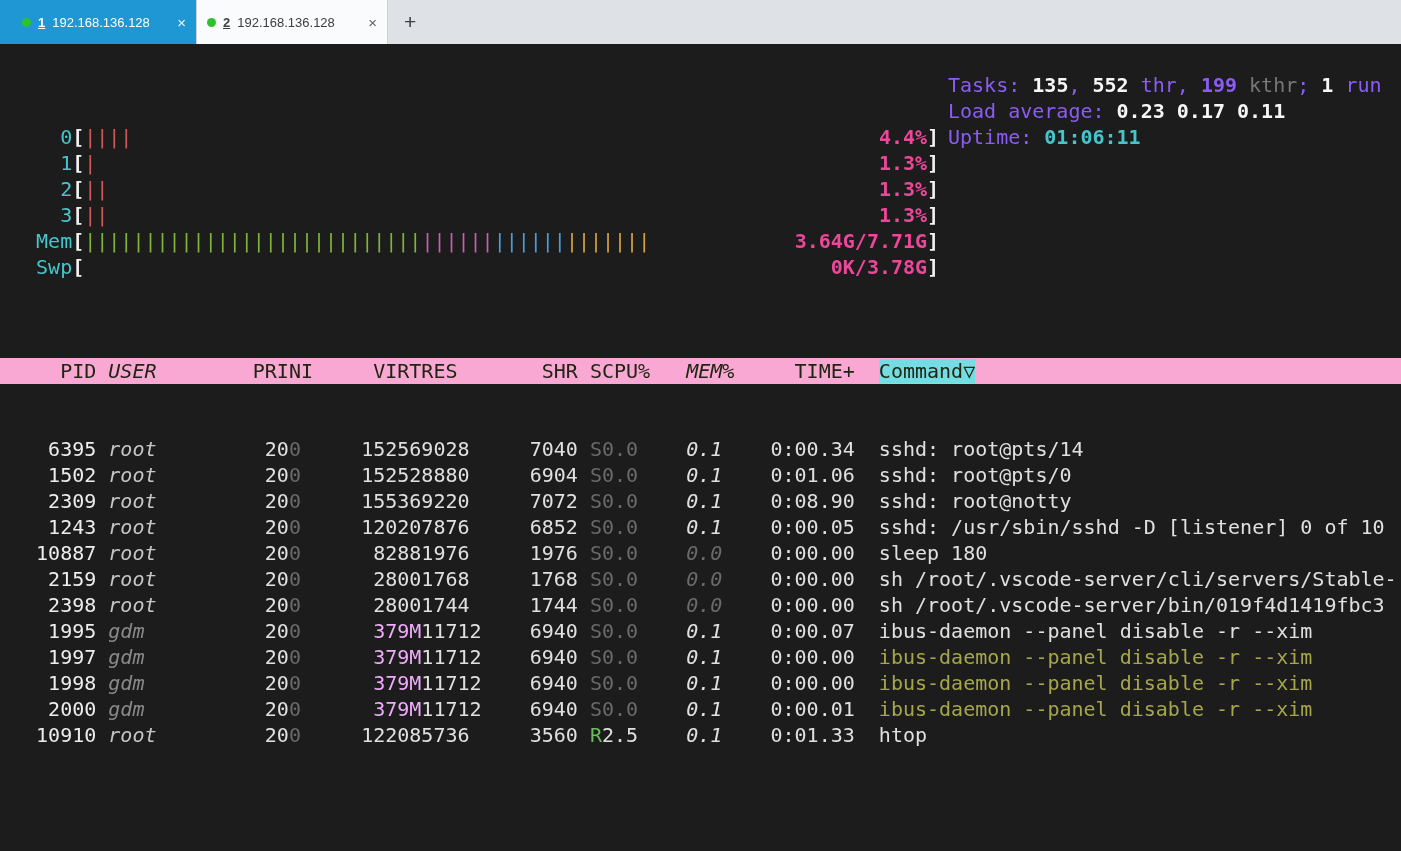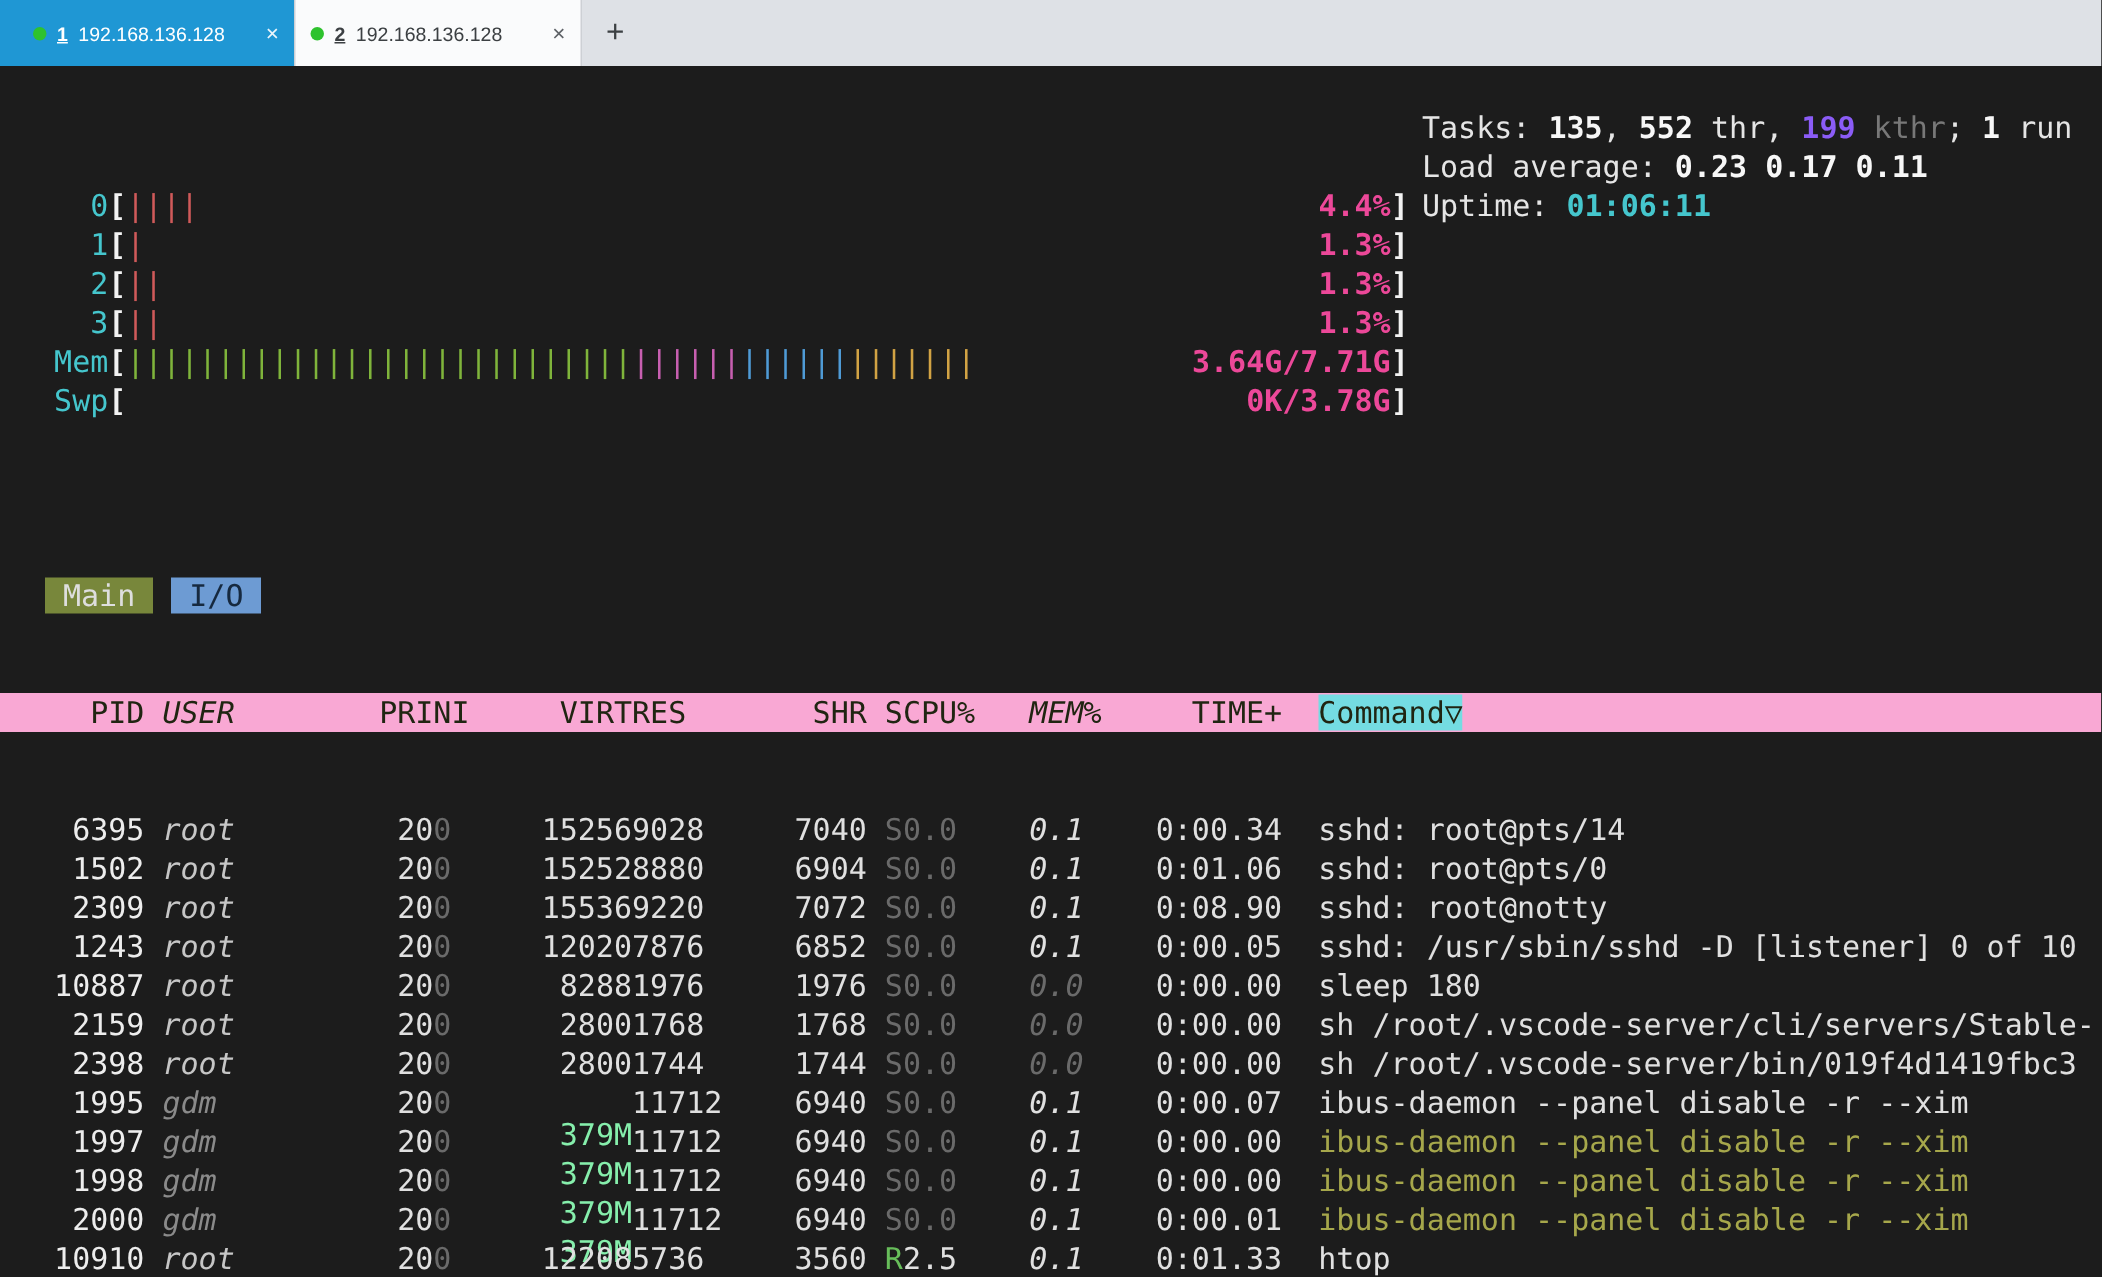--- a/index.html
+++ b/index.html
@@ -30,21 +30,21 @@
   .m-label{display:inline-block;width:5ch;text-align:right;color:#45c6cd;}
   .m-br{color:#f2f2f2;font-weight:bold;}
   .barbox{display:inline-block;position:relative;width:70ch;height:26px;vertical-align:top;}
   .bar-pct{position:absolute;right:0;top:0;color:#ec4899;font-weight:bold;}
   .bar-red{color:#d05a5a}.bar-green{color:#7fb43b}.bar-magenta{color:#c75fb0}
   .bar-blue{color:#4f9bd6}.bar-yellow{color:#d2a344}
 
   
   .summary{position:absolute;left:948px;top:28px;white-space:pre;}
   .sline{height:26px;}
-  .sl-label{color:#e5e5e5}
+  .sl-label{color:#8b5cf6}
   .sl-num{color:#f7f7f7;font-weight:bold}
   .sl-dim{color:#787878}
   .sl-dimnum{color:#8b5cf6;font-weight:bold}
   .sl-cyanb{color:#45c6cd;font-weight:bold}
 
   
   .screens{margin-top:26px;padding-left:30px;}
   .screen-tab{padding:0 12px;}
   .screen-tab.active{background:#78873b;color:#dedede;}
   .screen-tab.inactive{background:#6d9bd3;color:#16293f;margin-left:12px;}
@@ -59,21 +59,21 @@
   .c-virt{width:7ch;text-align:right;}
   .c-res{width:7ch;}
   .c-shr{width:6ch;text-align:right;}
   .c-s{width:2ch;text-align:right;}
   .c-cpu{width:7ch;}
   .c-mem{width:5ch;text-align:left;font-style:italic;}
   .c-time{width:9ch;text-align:right;}
   .c-cmd{flex:1 1 auto;padding-left:2ch;overflow:hidden;}
   .dim{color:#6a6a6a;}
   .u-dim{color:#8a8a8a;}
-  .mem-val{color:#86efac;margin-top:21px;}
+  .mem-val{color:#f0abfc;}
   .s-run{color:#67bd5a;}
   .thread .c-cmd{color:#a6a74b;}
 
   .phead{background:#f9a8d4;}
   .phead span{color:#202512;}
   .sort-col{background:#74dce2;color:#123236;}
 </style>
 </head>
 <body>
 
@@ -93,16 +93,15 @@
     <span class="tab-title">192.168.136.128</span>
     <span class="tab-close">×</span>
   </div>
 
   <div class="newtab">+</div>
 </div>
 
 <div class="terminal">
   <div id="meters"><div class="tline meter"><span class="m-label">0</span><span class="m-br">[</span><span class="barbox"><span class="bar-red">||||</span><span class="bar-pct">4.4%</span></span><span class="m-br">]</span></div><div class="tline meter"><span class="m-label">1</span><span class="m-br">[</span><span class="barbox"><span class="bar-red">|</span><span class="bar-pct">1.3%</span></span><span class="m-br">]</span></div><div class="tline meter"><span class="m-label">2</span><span class="m-br">[</span><span class="barbox"><span class="bar-red">||</span><span class="bar-pct">1.3%</span></span><span class="m-br">]</span></div><div class="tline meter"><span class="m-label">3</span><span class="m-br">[</span><span class="barbox"><span class="bar-red">||</span><span class="bar-pct">1.3%</span></span><span class="m-br">]</span></div><div class="tline meter"><span class="m-label">Mem</span><span class="m-br">[</span><span class="barbox"><span class="bar-green">||||||||||||||||||||||||||||</span><span class="bar-magenta">||||||</span><span class="bar-blue">||||||</span><span class="bar-yellow">|||||||</span><span class="bar-pct">3.64G/7.71G</span></span><span class="m-br">]</span></div><div class="tline meter"><span class="m-label">Swp</span><span class="m-br">[</span><span class="barbox"><span class="bar-pct">0K/3.78G</span></span><span class="m-br">]</span></div></div>
   <div id="summary" class="summary"><div class="sline"><span class="sl-label">Tasks: </span><span class="sl-num">135</span><span class="sl-label">, </span><span class="sl-num">552</span><span class="sl-label"> thr</span><span class="sl-label">, </span><span class="sl-dimnum">199</span><span class="sl-dim"> kthr</span><span class="sl-label">; </span><span class="sl-num">1</span><span class="sl-label"> run</span></div><div class="sline"><span class="sl-label">Load average: </span><span class="sl-num">0.23 </span><span class="sl-num">0.17 </span><span class="sl-num">0.11</span></div><div class="sline"><span class="sl-label">Uptime: </span><span class="sl-cyanb">01:06:11</span></div></div>
-  <div id="screens" class="tline screens"><span class="screen-tab active">Main</span><span class="screen-tab inactive">I/O</span></div>
   <div id="phead" class="prow phead"><span class="c-pid">PID</span><span class="c-user">USER</span><span class="c-pri">PRI</span><span class="c-ni">NI</span><span class="c-virt">VIRT</span><span class="c-res">RES</span><span class="c-shr">SHR</span><span class="c-s">S</span><span class="c-cpu">CPU%</span><span class="c-mem">MEM%</span><span class="c-time">TIME+</span><span class="c-cmd"><span class="sort-col">Command▽</span></span></div>
   <div id="pbody"><div class="prow"><span class="c-pid">6395</span><span class="c-user">root</span><span class="c-pri">20</span><span class="c-ni dim">0</span><span class="c-virt">15256</span><span class="c-res">9028</span><span class="c-shr">7040</span><span class="c-s dim">S</span><span class="c-cpu dim">0.0</span><span class="c-mem">0.1</span><span class="c-time">0:00.34</span><span class="c-cmd">sshd: root@pts/14</span></div><div class="prow"><span class="c-pid">1502</span><span class="c-user">root</span><span class="c-pri">20</span><span class="c-ni dim">0</span><span class="c-virt">15252</span><span class="c-res">8880</span><span class="c-shr">6904</span><span class="c-s dim">S</span><span class="c-cpu dim">0.0</span><span class="c-mem">0.1</span><span class="c-time">0:01.06</span><span class="c-cmd">sshd: root@pts/0</span></div><div class="prow"><span class="c-pid">2309</span><span class="c-user">root</span><span class="c-pri">20</span><span class="c-ni dim">0</span><span class="c-virt">15536</span><span class="c-res">9220</span><span class="c-shr">7072</span><span class="c-s dim">S</span><span class="c-cpu dim">0.0</span><span class="c-mem">0.1</span><span class="c-time">0:08.90</span><span class="c-cmd">sshd: root@notty</span></div><div class="prow"><span class="c-pid">1243</span><span class="c-user">root</span><span class="c-pri">20</span><span class="c-ni dim">0</span><span class="c-virt">12020</span><span class="c-res">7876</span><span class="c-shr">6852</span><span class="c-s dim">S</span><span class="c-cpu dim">0.0</span><span class="c-mem">0.1</span><span class="c-time">0:00.05</span><span class="c-cmd">sshd: /usr/sbin/sshd -D [listener] 0 of 10</span></div><div class="prow"><span class="c-pid">10887</span><span class="c-user">root</span><span class="c-pri">20</span><span class="c-ni dim">0</span><span class="c-virt">8288</span><span class="c-res">1976</span><span class="c-shr">1976</span><span class="c-s dim">S</span><span class="c-cpu dim">0.0</span><span class="c-mem dim">0.0</span><span class="c-time">0:00.00</span><span class="c-cmd">sleep 180</span></div><div class="prow"><span class="c-pid">2159</span><span class="c-user">root</span><span class="c-pri">20</span><span class="c-ni dim">0</span><span class="c-virt">2800</span><span class="c-res">1768</span><span class="c-shr">1768</span><span class="c-s dim">S</span><span class="c-cpu dim">0.0</span><span class="c-mem dim">0.0</span><span class="c-time">0:00.00</span><span class="c-cmd">sh /root/.vscode-server/cli/servers/Stable-</span></div><div class="prow"><span class="c-pid">2398</span><span class="c-user">root</span><span class="c-pri">20</span><span class="c-ni dim">0</span><span class="c-virt">2800</span><span class="c-res">1744</span><span class="c-shr">1744</span><span class="c-s dim">S</span><span class="c-cpu dim">0.0</span><span class="c-mem dim">0.0</span><span class="c-time">0:00.00</span><span class="c-cmd">sh /root/.vscode-server/bin/019f4d1419fbc3</span></div><div class="prow"><span class="c-pid">1995</span><span class="c-user u-dim">gdm</span><span class="c-pri">20</span><span class="c-ni dim">0</span><span class="c-virt mem-val">379M</span><span class="c-res">11712</span><span class="c-shr">6940</span><span class="c-s dim">S</span><span class="c-cpu dim">0.0</span><span class="c-mem">0.1</span><span class="c-time">0:00.07</span><span class="c-cmd">ibus-daemon --panel disable -r --xim</span></div><div class="prow thread"><span class="c-pid">1997</span><span class="c-user u-dim">gdm</span><span class="c-pri">20</span><span class="c-ni dim">0</span><span class="c-virt mem-val">379M</span><span class="c-res">11712</span><span class="c-shr">6940</span><span class="c-s dim">S</span><span class="c-cpu dim">0.0</span><span class="c-mem">0.1</span><span class="c-time">0:00.00</span><span class="c-cmd">ibus-daemon --panel disable -r --xim</span></div><div class="prow thread"><span class="c-pid">1998</span><span class="c-user u-dim">gdm</span><span class="c-pri">20</span><span class="c-ni dim">0</span><span class="c-virt mem-val">379M</span><span class="c-res">11712</span><span class="c-shr">6940</span><span class="c-s dim">S</span><span class="c-cpu dim">0.0</span><span class="c-mem">0.1</span><span class="c-time">0:00.00</span><span class="c-cmd">ibus-daemon --panel disable -r --xim</span></div><div class="prow thread"><span class="c-pid">2000</span><span class="c-user u-dim">gdm</span><span class="c-pri">20</span><span class="c-ni dim">0</span><span class="c-virt mem-val">379M</span><span class="c-res">11712</span><span class="c-shr">6940</span><span class="c-s dim">S</span><span class="c-cpu dim">0.0</span><span class="c-mem">0.1</span><span class="c-time">0:00.01</span><span class="c-cmd">ibus-daemon --panel disable -r --xim</span></div><div class="prow"><span class="c-pid">10910</span><span class="c-user">root</span><span class="c-pri">20</span><span class="c-ni dim">0</span><span class="c-virt">12208</span><span class="c-res">5736</span><span class="c-shr">3560</span><span class="c-s s-run">R</span><span class="c-cpu">2.5</span><span class="c-mem">0.1</span><span class="c-time">0:01.33</span><span class="c-cmd">htop</span></div></div>
 </div>
 
 </body></html>

